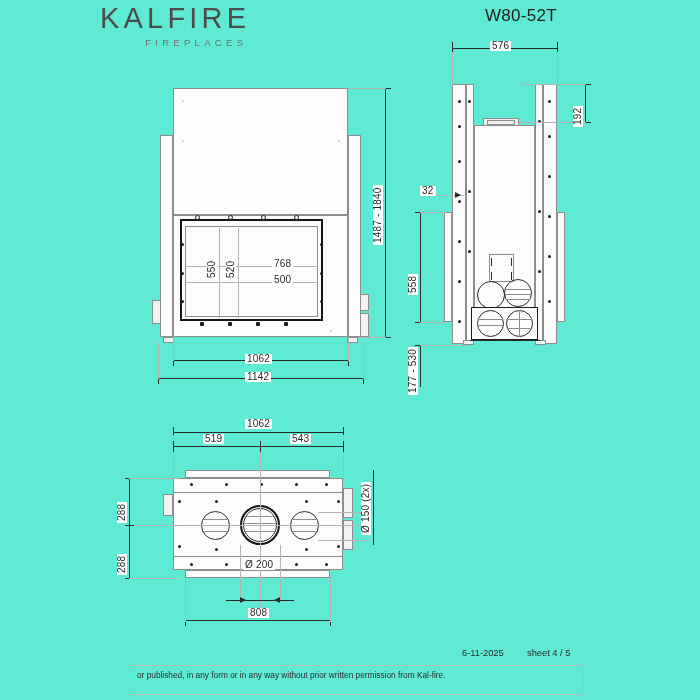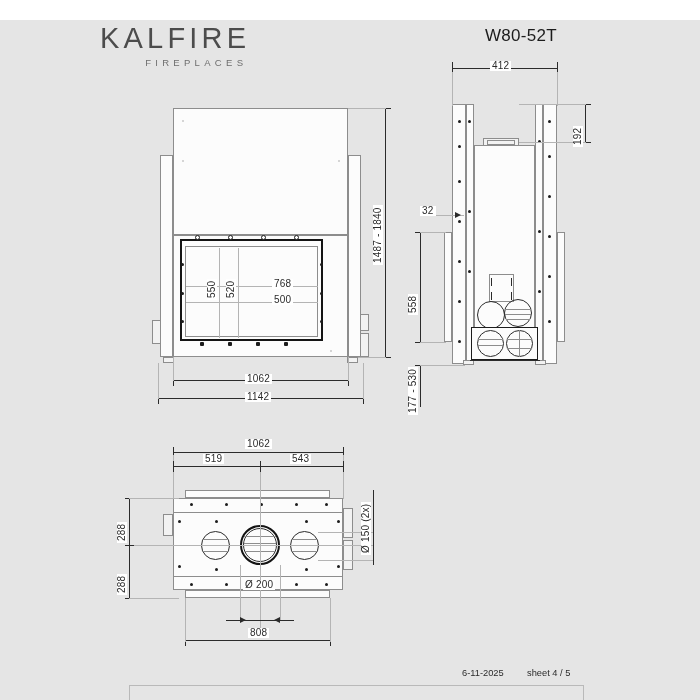--- a/index.html
+++ b/index.html
@@ -2,21 +2,21 @@
 <html><head>
 <meta charset="utf-8">
 <title>Kalfire W80-52T Technical Drawing</title>
 <style>
   html,body{margin:0;padding:0;background:#ffffff;}
   body{
     width:700px;height:700px;position:relative;overflow:hidden;
     font-family:"Liberation Sans","DejaVu Sans",sans-serif;
     color:#333;
   }
-  .sheet{position:absolute;inset:0;background:#e5e5e5;margin-top:20px;}
+  .sheet{position:absolute;inset:0;background:#5eead4;}
 
   
   .brand{position:absolute;left:100px;top:4px;}
   .brand-name{
     font-size:29px;letter-spacing:4.2px;color:#4c4c4c;
     font-family:"Liberation Sans","DejaVu Sans",sans-serif;
     font-weight:400;line-height:1;
   }
   .brand-sub{
     font-size:9.5px;letter-spacing:4.3px;color:#6e6e6e;
@@ -208,21 +208,21 @@
     <div class="fast" style="left:548px;top:300px;"></div>
     <div class="fast" style="left:538px;top:120px;"></div>
     <div class="fast" style="left:538px;top:210px;"></div>
     <div class="fast" style="left:538px;top:270px;"></div>
 
     <div class="ln h" style="left:452px;top:48px;width:105px;"></div>
     <div class="ln v" style="left:452px;top:42px;height:12px;"></div>
     <div class="ln v" style="left:557px;top:42px;height:12px;"></div>
     <div class="ln v xthin" style="left:452px;top:52px;height:34px;"></div>
     <div class="ln v xthin" style="left:557px;top:52px;height:34px;"></div>
-    <div class="dim-txt" style="left:490px;top:41px;">412</div>
+    <div class="dim-txt" style="left:490px;top:41px;">576</div>
 
     <div class="ln v" style="left:585px;top:84px;height:38px;"></div>
     <div class="ln h" style="left:580px;top:84px;width:11px;"></div>
     <div class="ln h" style="left:580px;top:122px;width:11px;"></div>
     <div class="ln h xthin" style="left:519px;top:84px;width:67px;"></div>
     <div class="ln h xthin" style="left:519px;top:122px;width:67px;"></div>
     <div class="dim-txt vert" style="left:583px;top:117px;">192</div>
 
     <div class="ln h xthin" style="left:424px;top:195px;width:40px;"></div>
     <div class="dim-txt" style="left:420px;top:186px;">32</div>
@@ -334,15 +334,16 @@
     <div class="ln v" style="left:185px;top:615px;height:11px;"></div>
     <div class="ln v" style="left:330px;top:615px;height:11px;"></div>
     <div class="ln v xthin" style="left:185px;top:578px;height:44px;"></div>
     <div class="ln v xthin" style="left:330px;top:578px;height:44px;"></div>
     <div class="dim-txt" style="left:248px;top:608px;">808</div>
   </div>
 
   <div class="foot-date">6-11-2025</div>
   <div class="foot-sheet">sheet 4 / 5</div>
   <div class="copy-box">
+    <p>or published, in any form or in any way without prior written permission from Kal-fire.</p>
   </div>
 
 </div>
 
 </body></html>

